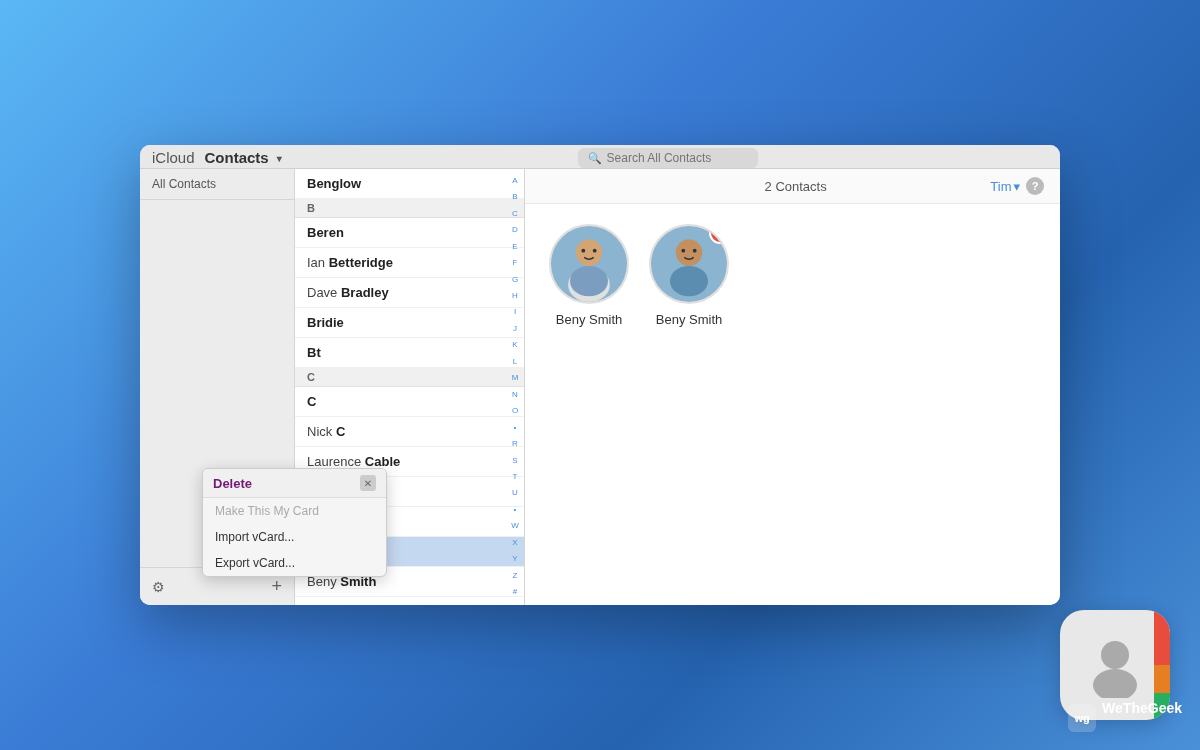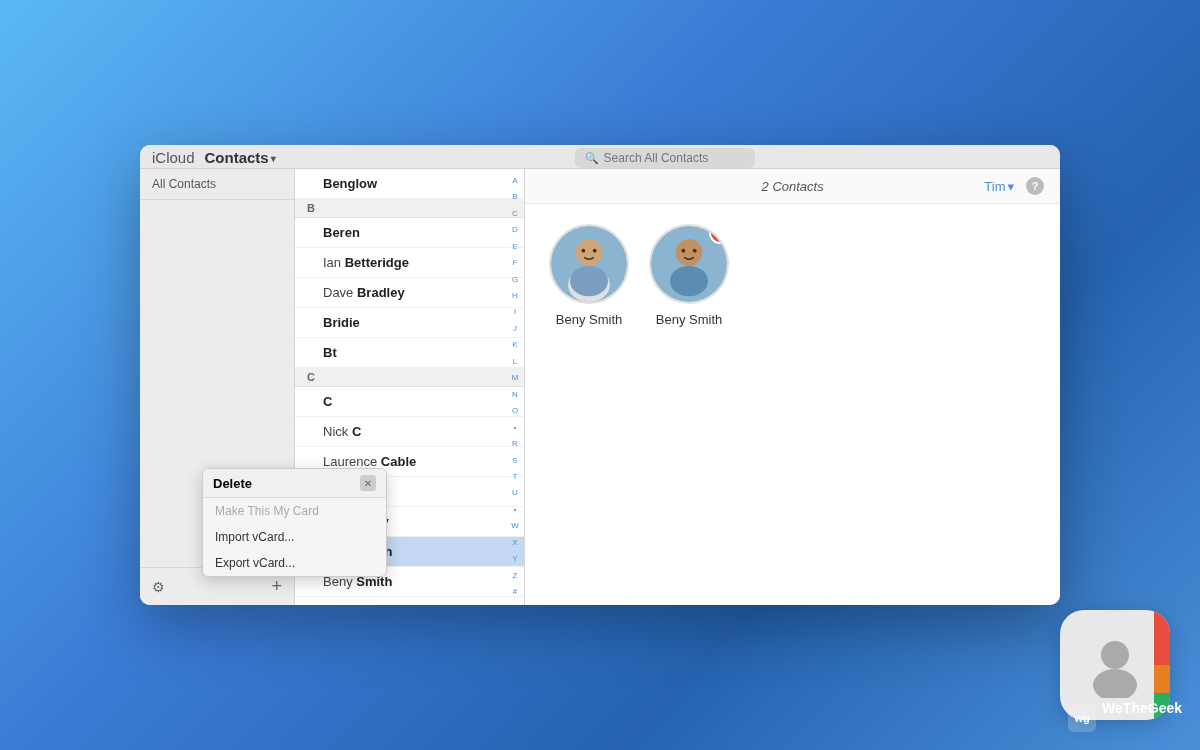--- a/index.html
+++ b/index.html
@@ -48,21 +48,21 @@
 
     .icloud-text {
       font-size: 15px;
       font-weight: 400;
       color: #555;
     }
 
     .contacts-btn {
       display: flex;
       align-items: center;
-      gap: 2px;
+      gap: 8px;
       font-size: 15px;
       font-weight: 600;
       color: #333;
       cursor: pointer;
       padding: 2px 6px;
       border-radius: 4px;
       background: transparent;
       border: none;
     }
 
@@ -182,21 +182,21 @@
       align-items: center;
       justify-content: space-between;
       padding: 6px 10px;
       border-bottom: 1px solid #ddd;
       background: #f0f0f0;
     }
 
     .context-menu-title {
       font-size: 13px;
       font-weight: 600;
-      color: #000000;
+      color: #701a75;
     }
 
     .context-menu-close {
       width: 16px;
       height: 16px;
       background: #ccc;
       border-radius: 3px;
       display: flex;
       align-items: center;
       justify-content: center;
@@ -236,21 +236,21 @@
       font-size: 11px;
       font-weight: 700;
       color: #666;
       background: #f0f0f0;
       border-bottom: 1px solid #e0e0e0;
       text-transform: uppercase;
       letter-spacing: 0.3px;
     }
 
     .contact-item {
-      padding: 7px 28px;
+      padding: 7px 12px;
       font-size: 13px;
       color: #222;
       cursor: pointer;
       border-bottom: 1px solid #f0f0f0;
       white-space: nowrap;
       overflow: hidden;
       text-overflow: ellipsis;
     }
 
     .contact-item.selected {
@@ -303,21 +303,20 @@
       padding: 8px 16px;
       border-bottom: 1px solid #e8e8e8;
       background: #fafafa;
     }
 
     .contact-count {
       font-size: 13px;
       color: #555;
       flex: 1;
       text-align: center;
-      font-style: italic;
     }
 
     .user-btn {
       font-size: 13px;
       color: #4a90d9;
       background: none;
       border: none;
       cursor: pointer;
       display: flex;
       align-items: center;
@@ -593,21 +592,21 @@
         <span>Y</span>
         <span>Z</span>
         <span>#</span>
       </div>
     </div>
 
     <div class="detail-panel">
       <div class="detail-header">
         <div style="width:60px"></div>
         <div class="contact-count">2 Contacts</div>
-        <div style="display:flex;align-items:center;gap:12px;">
+        <div style="display:flex;align-items:center;gap:6px;">
           <button class="user-btn">
             <span>Tim</span>
             <span>▾</span>
           </button>
           <button class="help-btn">?</button>
         </div>
       </div>
 
       <div class="cards-grid">
 

